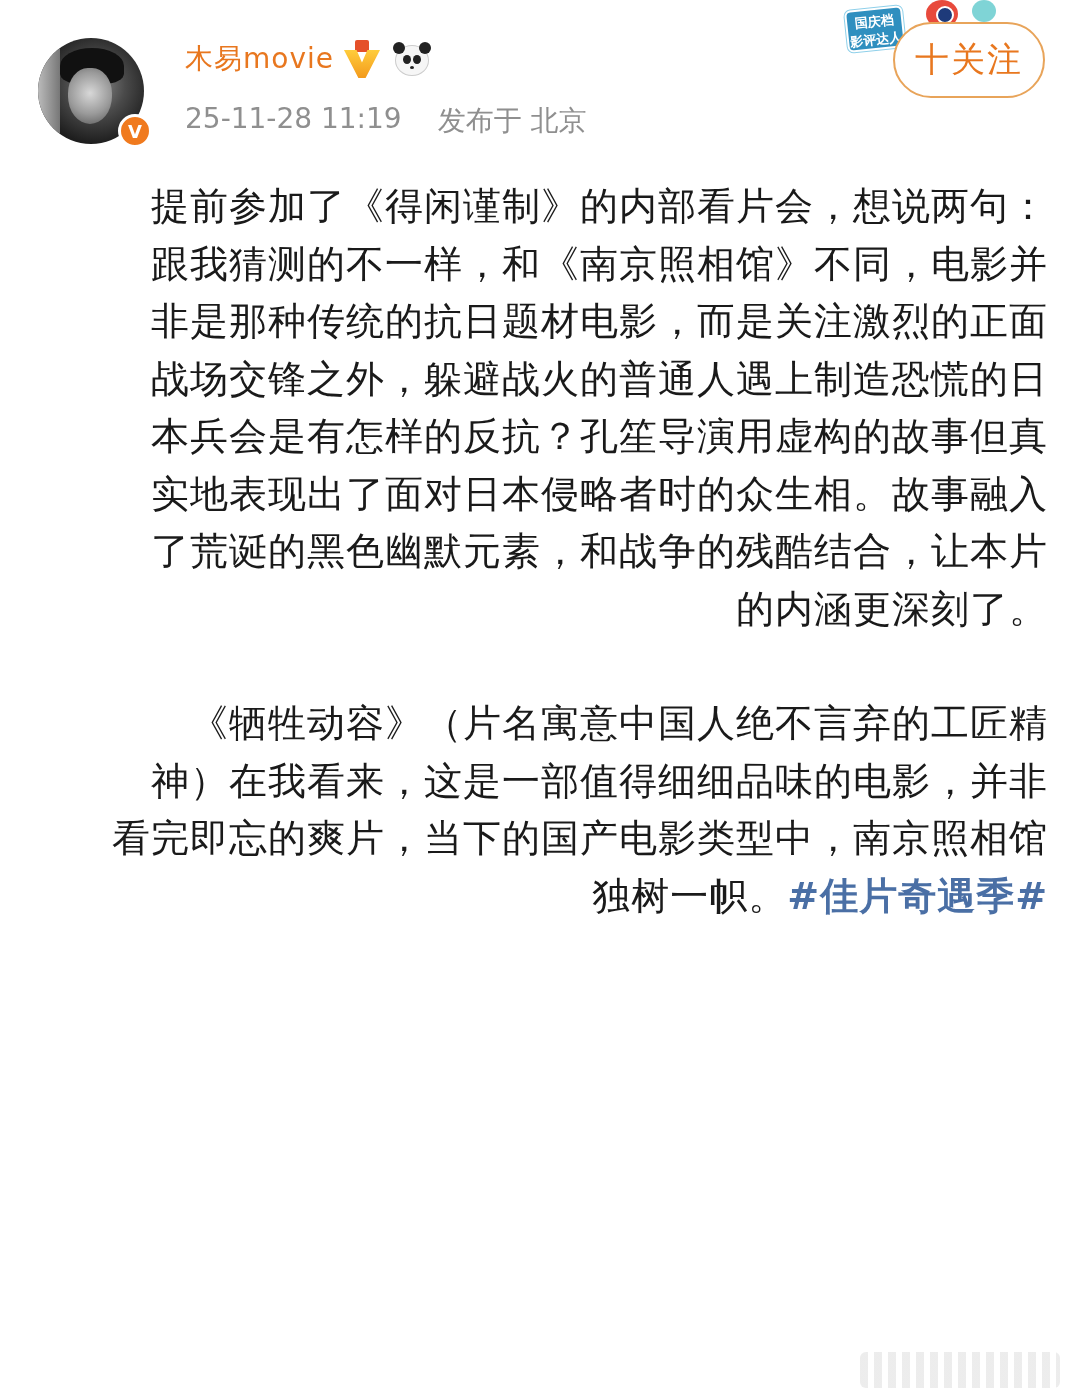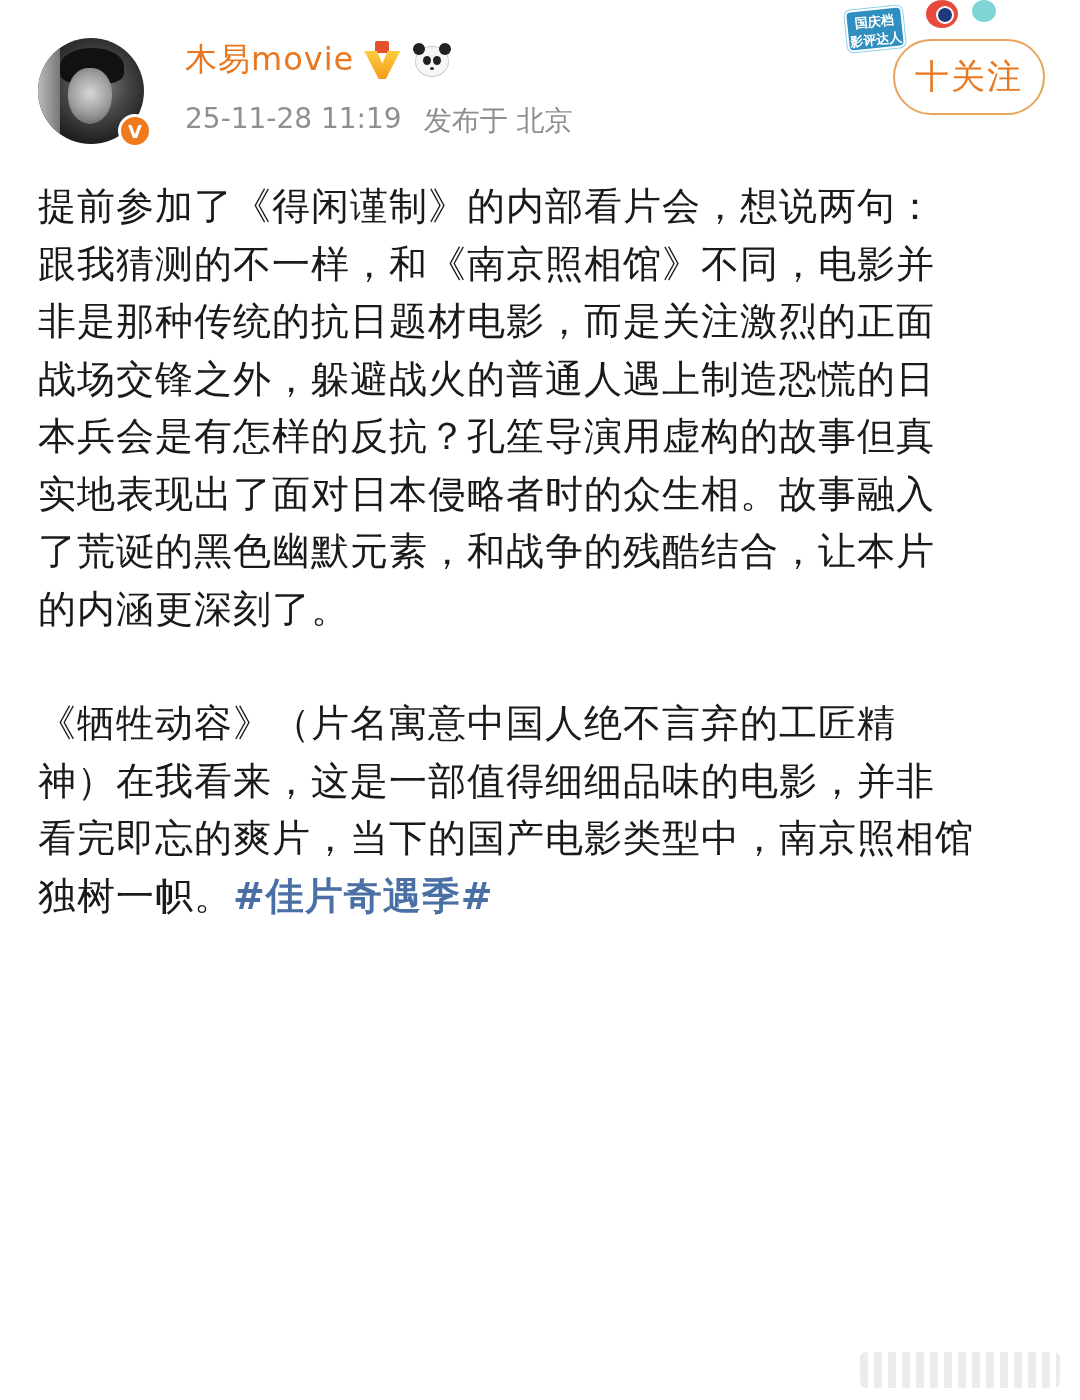--- a/index.html
+++ b/index.html
@@ -22,57 +22,57 @@
       background: #111;
     }
     .avatar .wall { position: absolute; left: 0; top: 0; width: 22px; height: 106px; background: linear-gradient(90deg, #bbb, #777); }
     .verified-badge {
       position: absolute; left: 80px; top: 76px; width: 34px; height: 34px; border-radius: 50%;
       background: #f07a1e; border: 3px solid #ffffff; color: #fff; font-weight: bold; font-size: 18px;
       display: flex; align-items: center; justify-content: center;
     }
 
     .username-row { position: absolute; left: 185px; top: 38px; display: flex; align-items: center; }
-    .username { font-size: 32px; color: #e8771f; letter-spacing: 1px; font-weight: 500; }
+    .username { font-size: 28px; color: #e8771f; letter-spacing: 1px; font-weight: 500; }
     .medal-icon { margin-left: 8px; width: 40px; height: 42px; position: relative; }
     .medal-icon .ribbon { position: absolute; left: 13px; top: 2px; width: 14px; height: 12px; background: #e5502a; border-radius: 2px; }
     .medal-icon .v {
       position: absolute; left: 2px; top: 12px; width: 36px; height: 28px;
       background: linear-gradient(180deg, #ffcd3c, #f39a1c);
       clip-path: polygon(0 0, 35% 0, 50% 45%, 65% 0, 100% 0, 60% 100%, 40% 100%);
     }
     .panda-icon { margin-left: 10px; width: 40px; height: 38px; position: relative; }
     .panda-icon .head { position: absolute; left: 3px; top: 5px; width: 34px; height: 31px; border-radius: 50%; background: #f6f6f6; border: 1px solid #ccc; }
     .panda-icon .ear { position: absolute; top: 2px; width: 12px; height: 12px; border-radius: 50%; background: #222; }
     .panda-icon .ear.l { left: 1px; } .panda-icon .ear.r { right: 1px; }
     .panda-icon .eye { position: absolute; top: 15px; width: 8px; height: 9px; border-radius: 50%; background: #222; }
     .panda-icon .eye.l { left: 11px; } .panda-icon .eye.r { right: 11px; }
     .panda-icon .nose { position: absolute; left: 18px; top: 26px; width: 4px; height: 3px; border-radius: 50%; background: #222; }
 
-    .meta-row { position: absolute; left: 185px; top: 102px; font-size: 28px; color: #8f8f8f; display: flex; gap: 22px; }
+    .meta-row { position: absolute; left: 185px; top: 102px; font-size: 28px; color: #8f8f8f; display: flex; gap: 36px; }
 
     .event-badge { position: absolute; left: 838px; top: 0; width: 120px; height: 60px; }
     .event-badge .tag {
       position: absolute; left: 8px; top: 8px; width: 58px; height: 42px; background: #2f8fbf; border-radius: 6px;
       transform: rotate(-6deg); color: #fff; font-size: 13px; font-weight: bold; line-height: 18px; text-align: center; padding-top: 3px;
       border: 2px solid #ffffff; box-shadow: 0 0 0 1px #8fd0ea;
     }
     .event-badge .eye-ball { position: absolute; left: 88px; top: 0; width: 32px; height: 28px; border-radius: 50%; background: #e84a3c; }
     .event-badge .eye-ball::after { content: ""; position: absolute; left: 10px; top: 6px; width: 14px; height: 14px; border-radius: 50%; background: #1e3a7a; border: 2px solid #fff; }
 
     .globe-icon { position: absolute; left: 972px; top: 0; width: 24px; height: 22px; border-radius: 50%; background: #7fd4d6; }
 
     .follow-button {
-      position: absolute; left: 893px; top: 39px; width: 152px; height: 76px; border-radius: 38px;
+      position: absolute; left: 893px; top: 22px; width: 152px; height: 76px; border-radius: 38px;
       border: 2px solid #e8a45a; background: #ffffff; color: #e8771f; font-size: 34px;
       display: flex; align-items: center; justify-content: center; letter-spacing: 2px; cursor: pointer;
     }
 
     .content { position: absolute; left: 38px; top: 178px; width: 1010px; font-size: 38px; line-height: 57.5px; color: #1a1a1a; letter-spacing: 1px; }
-    .para { white-space: pre-wrap; margin-bottom: 57px; }
+    .para { white-space: pre-wrap; margin-bottom: 57px; text-align: right; }
     .hashtag { color: #4a6fa5; cursor: pointer; font-weight: bold; }
 
     .watermark { position: absolute; left: 860px; top: 1352px; width: 200px; height: 36px; opacity: 0.18;
       background: repeating-linear-gradient(90deg, #999 0 8px, transparent 8px 14px); border-radius: 6px; }
   </style>
 </head>
 <body>
 
 <div class="header">
   <div class="avatar-wrap">

